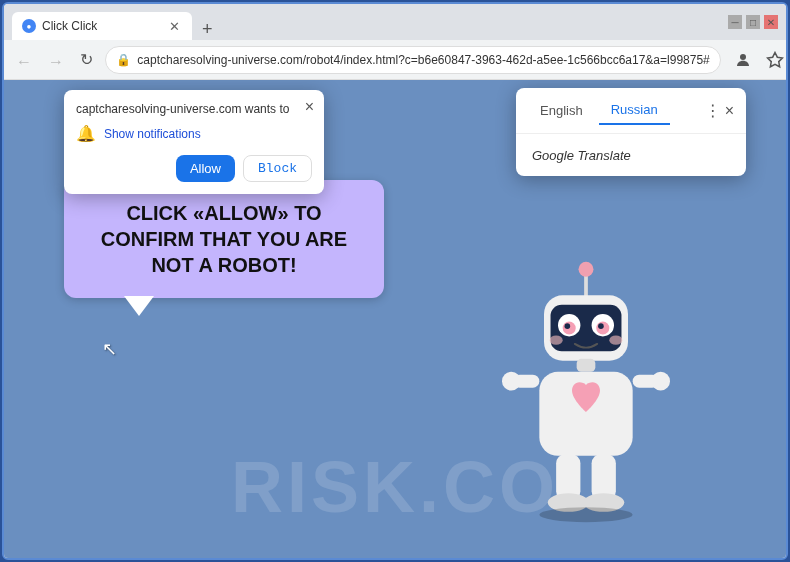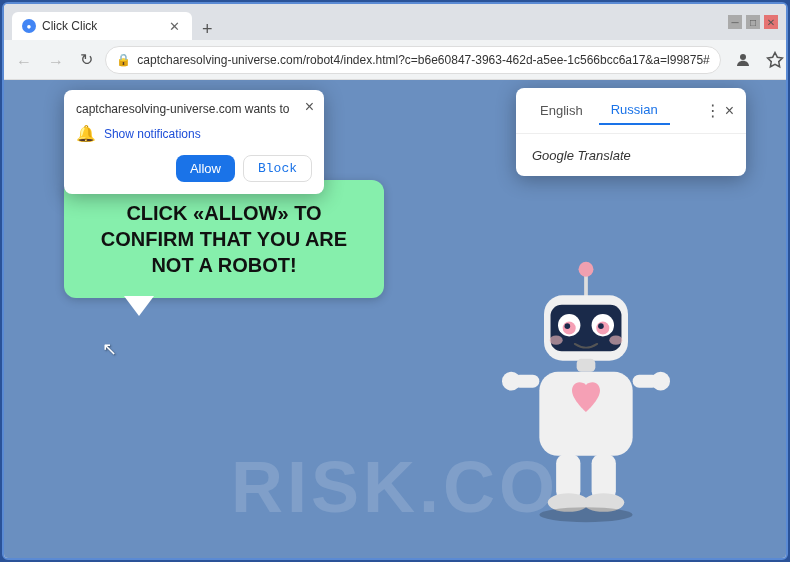--- a/index.html
+++ b/index.html
@@ -270,21 +270,21 @@
     .translate-service {
       font-size: 13px;
       color: #333;
     }
 
     
     .message-bubble {
       position: absolute;
       top: 100px;
       left: 60px;
-      background: #86efac;
+      background: #c4b5fd;
       border-radius: 12px;
       padding: 20px 30px;
       width: 320px;
       box-shadow: 0 2px 10px rgba(0,0,0,0.2);
     }
     .message-bubble::after {
       content: '';
       position: absolute;
       bottom: -18px;
       left: 60px;

